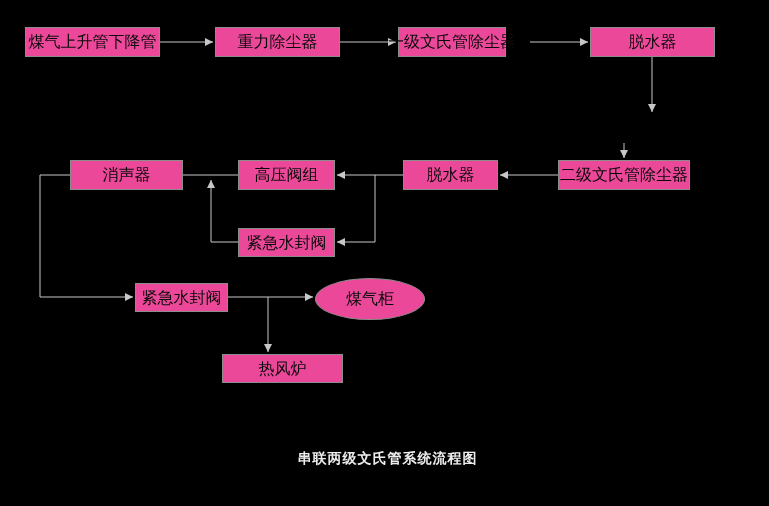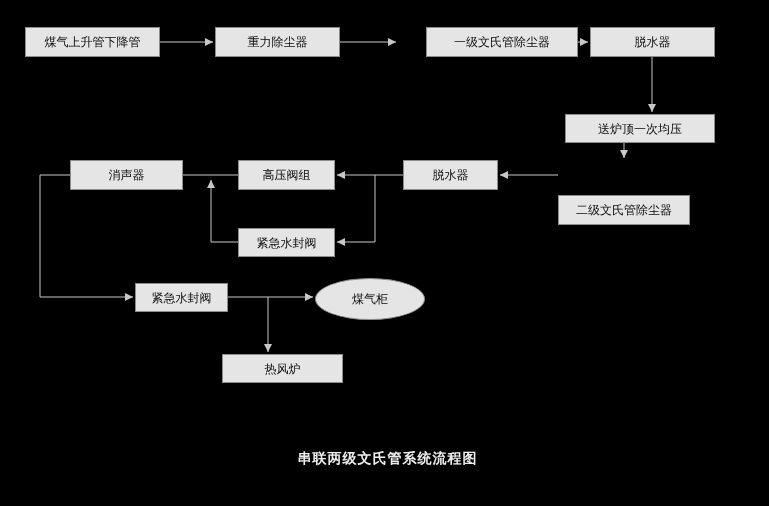--- a/index.html
+++ b/index.html
@@ -11,24 +11,24 @@
     background: #000;
     overflow: hidden;
     font-family: "DejaVu Sans", "Liberation Sans", sans-serif;
   }
   .wires { position: absolute; left: 0; top: 0; width: 769px; height: 506px; }
   .node {
     position: absolute;
     display: flex;
     align-items: center;
     justify-content: center;
-    background: #e5e5e5;
+    background: #ec4899;
     border: 1px solid #8c8c8c;
     color: #0a0a0a;
-    font-size: 12px;
+    font-size: 16px;
     line-height: 1;
     box-sizing: border-box;
     white-space: nowrap;
     z-index: 2;
   }
   .ellipse { border-radius: 50%; text-align: center; }
   .title {
     position: absolute;
     left: 0;
     right: 0;
@@ -71,33 +71,30 @@
   </svg>
 
   <div class="node" style="left:25px;top:27px;width:135px;height:30px;">
     <span>煤气上升管下降管</span>
   </div>
 
   <div class="node" style="left:215px;top:27px;width:125px;height:30px;">
     <span>重力除尘器</span>
   </div>
 
-  <div class="node" style="left:398px;top:27px;width:152px;height:30px;margin-left:28px;">
+  <div class="node" style="left:398px;top:27px;width:108px;height:30px;">
     <span>一级文氏管除尘器</span>
   </div>
 
   <div class="node" style="left:590px;top:27px;width:125px;height:30px;">
     <span>脱水器</span>
   </div>
 
-  <div class="node" style="left:565px;top:114px;width:150px;height:29px;">
-    <span>送炉顶一次均压</span>
-  </div>
 
-  <div class="node" style="left:558px;top:160px;width:132px;height:30px;margin-top:35px;">
+  <div class="node" style="left:558px;top:160px;width:132px;height:30px;">
     <span>二级文氏管除尘器</span>
   </div>
 
   <div class="node" style="left:403px;top:160px;width:95px;height:30px;">
     <span>脱水器</span>
   </div>
 
   <div class="node" style="left:238px;top:160px;width:97px;height:30px;">
     <span>高压阀组</span>
   </div>

